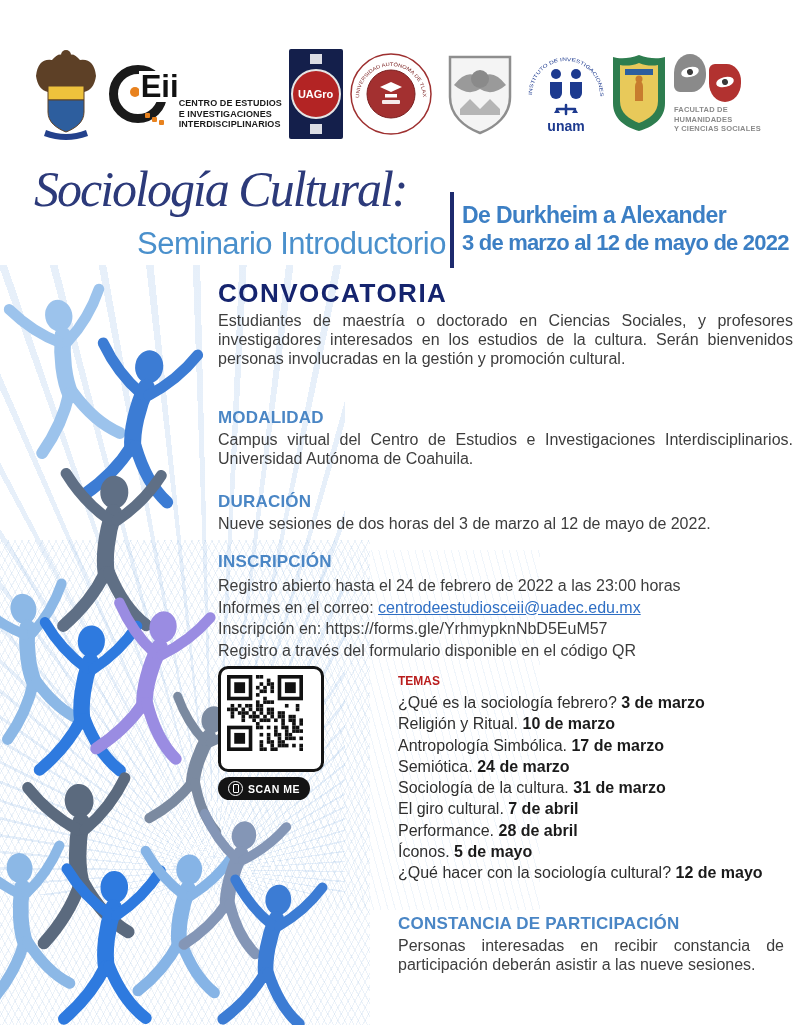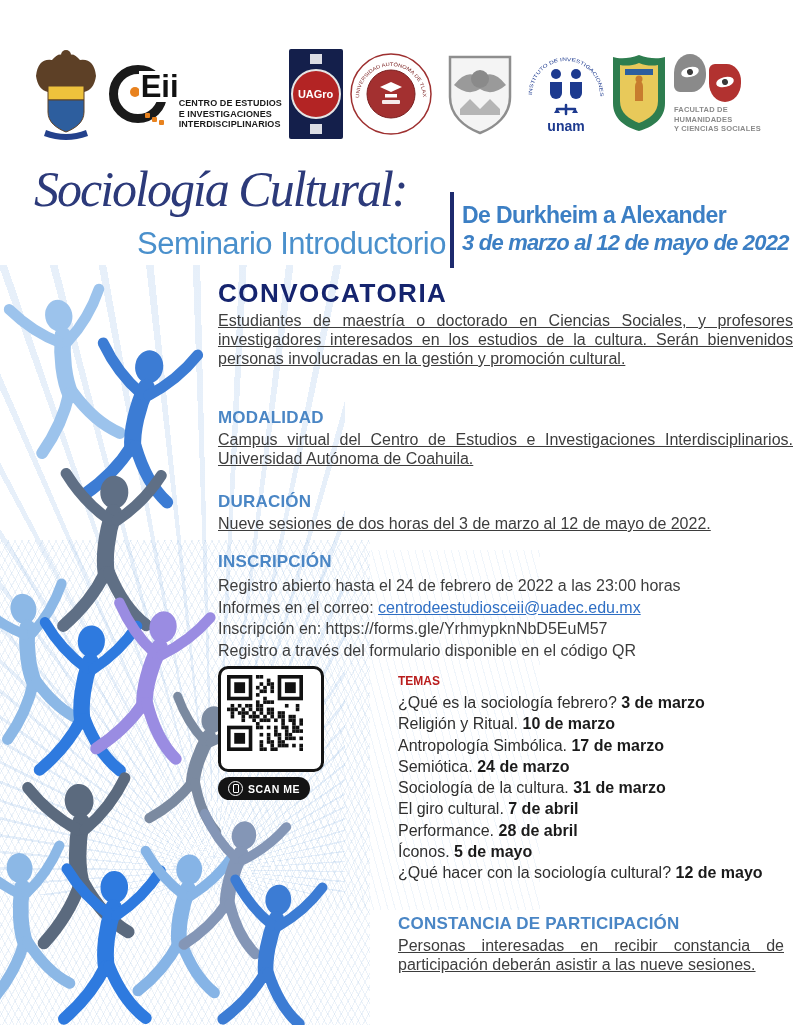--- a/index.html
+++ b/index.html
@@ -43,27 +43,27 @@
   .hum-text{font-size:7.5px;color:#8a8a8a;line-height:1.25;white-space:pre-line;font-weight:bold;letter-spacing:.2px;}
   
   .title-script{position:absolute;left:34px;top:160px;width:420px;z-index:2;
      font-family:Liberation Serif, serif;font-style:italic;font-weight:400;
      font-size:50px;color:#2c3a7a;letter-spacing:-2px;}
   .title-sub{position:absolute;left:120px;top:226px;width:326px;z-index:2;text-align:right;
      font-size:31px;color:#4a90cc;letter-spacing:-.5px;}
   .title-divider{position:absolute;left:450px;top:192px;width:4px;height:76px;background:#1d2a6e;z-index:2;}
   .title-right{position:absolute;left:462px;top:202px;width:330px;z-index:2;color:#3c7fc4;font-weight:bold;}
   .title-right .l1{font-size:23px;letter-spacing:-.6px;}
-  .title-right .l2{font-size:22px;letter-spacing:-.8px;margin-top:1px;font-style:italic;}
+  .title-right .l2{font-size:22px;letter-spacing:-.8px;margin-top:1px;}
   
   .convocatoria{position:absolute;left:218px;top:278px;z-index:2;font-size:26px;font-weight:bold;
      color:#15246e;letter-spacing:1.5px;}
   .sec{position:absolute;left:218px;width:575px;z-index:2;}
   .sec-h{color:#4a86c5;font-weight:bold;font-size:17px;letter-spacing:.2px;margin-bottom:3px;}
-  .sec-b{color:#3d3d3d;font-size:16px;line-height:1.18;text-align:justify;text-decoration:underline;}
+  .sec-b{color:#3d3d3d;font-size:16px;line-height:1.18;text-align:justify;}
   .sec-dirigido{top:312px;} .sec-modalidad{top:408px;} .sec-duracion{top:492px;} .sec-inscripcion{top:552px;}
   .ins-line{color:#3d3d3d;font-size:16px;line-height:1.35;}
   .email-link{color:#2f6fc4;text-decoration:underline;cursor:pointer;}
   
   .qr-block{position:absolute;left:218px;top:666px;width:110px;z-index:2;}
   .qr-card{width:88px;height:88px;background:#fff;border:3px solid #141414;border-radius:10px;padding:6px;}
   .scan-badge{margin-top:5px;width:92px;height:23px;background:#141414;border-radius:12px;
      display:flex;align-items:center;justify-content:center;gap:5px;}
   .scan-icon{width:13px;height:13px;border:1.5px solid #fff;border-radius:50%;position:relative;flex:none;}
   .scan-icon::after{content:"";position:absolute;left:3.5px;top:2px;width:4px;height:7px;border:1px solid #fff;border-radius:1px;}

